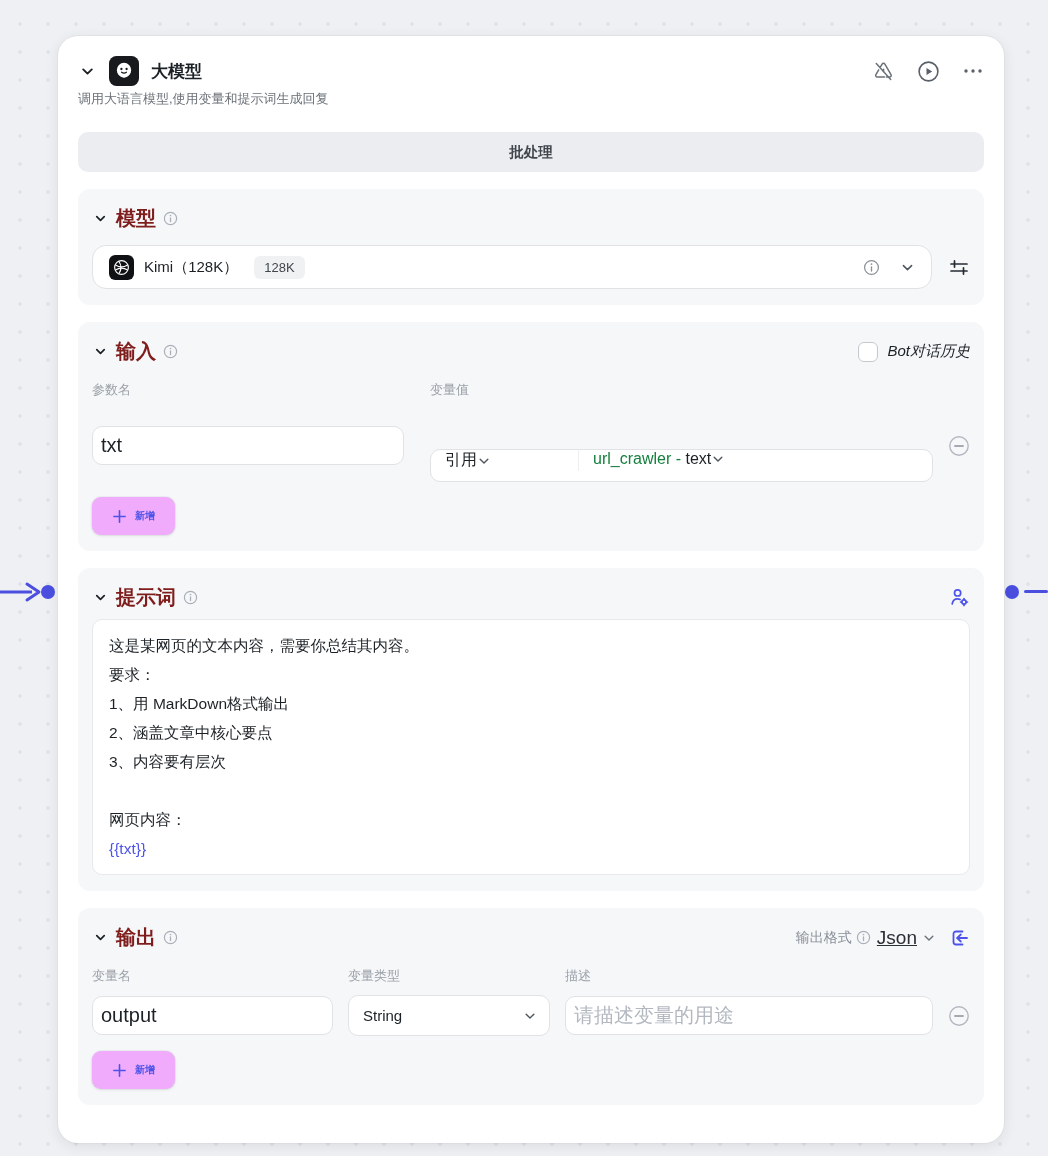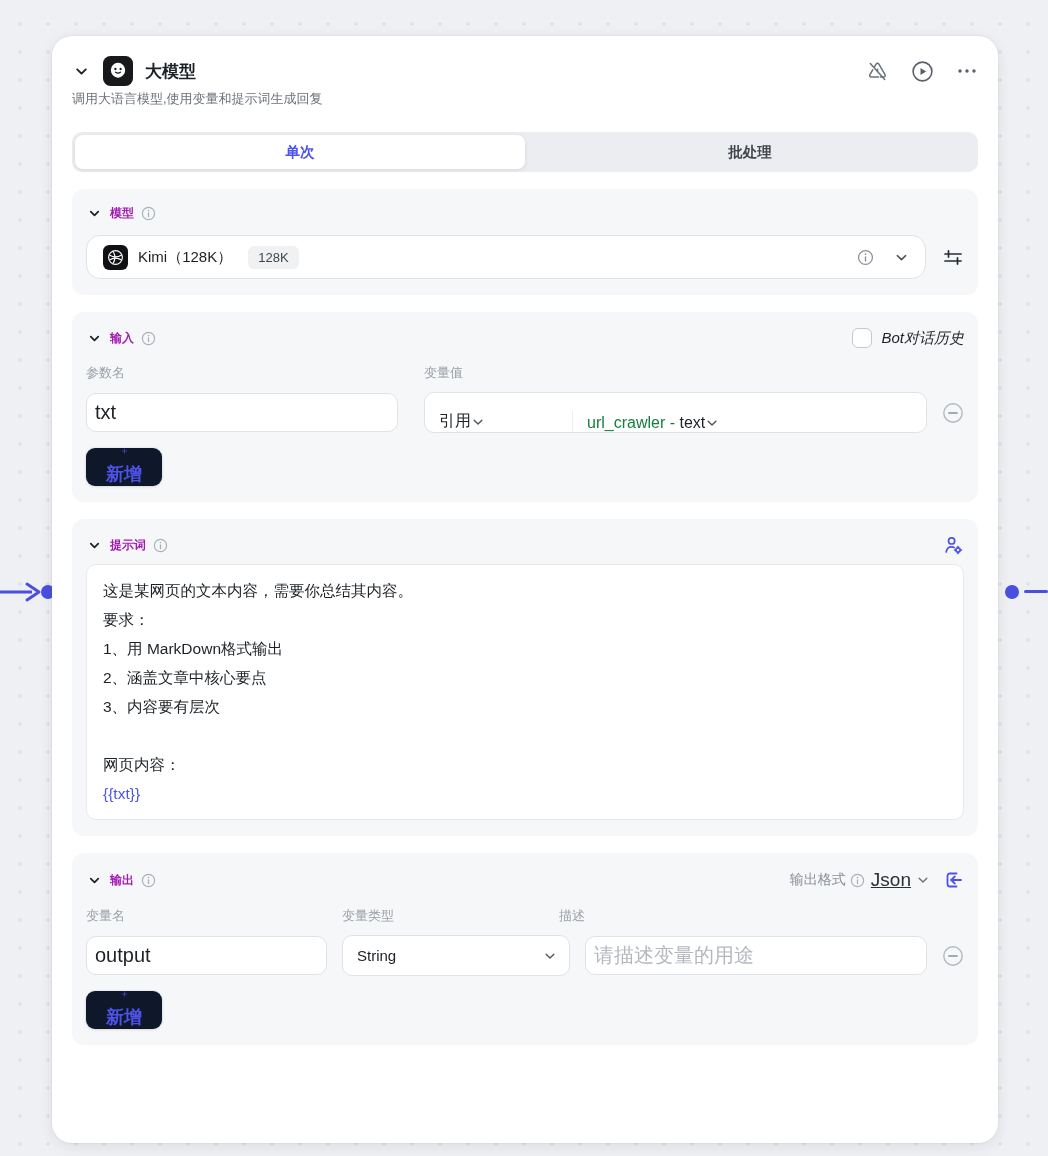--- a/index.html
+++ b/index.html
@@ -15,21 +15,21 @@
     color: #1c2126;
   }
   .port-dot {
     position: absolute; width: 14px; height: 14px; border-radius: 50%;
     background: #4b4fe0;
   }
   .edge-line { position: absolute; height: 3px; background: #4b4fe0; border-radius: 2px; }
 
   
   .card {
-    position: absolute; left: 52px; top: 36px; width: 946px; min-height: 1107px;
+    position: absolute; left: 58px; top: 36px; width: 946px; min-height: 1107px;
     background: #ffffff; border-radius: 20px;
     box-shadow: 0 3px 14px rgba(31,35,41,.09), 0 0 0 1px rgba(31,35,41,.03);
     padding: 18px 20px 24px;
   }
 
   .hdr-row { display: flex; align-items: center; height: 34px; }
   .hdr-left { display: flex; align-items: center; gap: 12px; flex: 1; }
   .collapse-btn { display: flex; align-items: center; cursor: pointer; padding: 2px; }
   .node-icon { width: 30px; height: 30px; display: block; }
   .node-title { font-size: 17px; font-weight: 700; color: #1c2126; }
@@ -46,21 +46,21 @@
   .tab {
     flex: 1; display: flex; align-items: center; justify-content: center;
     font-size: 14.5px; font-weight: 600; color: #41464d; border-radius: 8px; cursor: pointer;
   }
   .tab.active { background: #ffffff; color: #4d53e8; box-shadow: 0 1px 4px rgba(31,35,41,.10); }
 
   
   .panel { margin-top: 17px; background: #f6f7f9; border-radius: 12px; padding: 16px 14px; }
   .panel-hdr { display: flex; align-items: center; }
   .panel-hdr-left { display: flex; align-items: center; gap: 7px; flex: 1; }
-  .sec-title { font-size: 12px; font-weight: 700; color: #a21caf; }
+  .sec-title { font-size: 20px; font-weight: 700; color: #7f1d1d; }
 
   
   .model-row { display: flex; align-items: center; margin-top: 13px; gap: 16px; }
   .model-select {
     flex: 1; height: 44px; background: #fff; border: 1px solid #e0e2e6; border-radius: 14px;
     display: flex; align-items: center; padding: 0 16px; gap: 10px; cursor: pointer;
   }
   .model-name { font-size: 15px; color: #1c2126; }
   .model-badge {
     background: #f0f1f3; color: #41464d; font-size: 13px; border-radius: 6px;
@@ -77,35 +77,35 @@
     font-family: "Liberation Sans", "DejaVu Sans", sans-serif;
   }
   .tfield::placeholder { color: #b3b8c0; }
   .sel {
     height: 41px; background: #fff; border: 1px solid #e0e2e6; border-radius: 10px;
     display: flex; align-items: center; padding: 0 12px 0 14px; font-size: 15px;
     color: #1c2126; cursor: pointer;
   }
   .sel .chev { margin-left: auto; }
   .ref-group {
-    flex: 1; height: 41px; background: #fff; border: 1px solid #e0e2e6; border-radius: 10px;
-    display: flex; align-items: flex-end; overflow: hidden;
+    flex: 1; height: 33px; background: #fff; border: 1px solid #e0e2e6; border-radius: 10px;
+    display: flex; align-items: flex-start; overflow: hidden; margin-top: 40px;
   }
   .ref-left { width: 148px; display: flex; align-items: center; padding: 0 12px 0 14px;
     border-right: 1px solid #eceef0; cursor: pointer; }
   .ref-right { flex: 1; display: flex; align-items: center; padding: 0 12px 0 14px; cursor: pointer; }
   .ref-node { color: #15803d; white-space: pre; }
   .ref-field { color: #1c2126; }
   .minus-btn { margin-left: 15px; display: flex; cursor: pointer; }
 
   .add-btn {
     margin-top: 15px; display: inline-flex; align-items: center; gap: 8px;
-    height: 38px; padding: 0 20px; background: #0f172a; border-radius: 9px;
+    height: 38px; padding: 0 20px; background: #f0abfc; border-radius: 9px;
     box-shadow: 0 1px 3px rgba(31,35,41,.10), 0 0 0 1px rgba(31,35,41,.04);
-    color: #4d53e8; font-size: 18px; font-weight: 600; cursor: pointer; flex-direction: column;
+    color: #4d53e8; font-size: 10px; font-weight: 600; cursor: pointer;
   }
 
   
   .bot-history { display: flex; align-items: center; gap: 9px; cursor: pointer; }
   .checkbox { width: 20px; height: 20px; border: 1.5px solid #c4c9d0; border-radius: 6px; background: #fff; }
   .bot-history-label { font-size: 15px; color: #1c2126; font-style: italic; }
 
   
   .prompt-editor {
     margin-top: 8px; background: #fff; border: 1px solid #e7e9ec; border-radius: 10px;
@@ -172,21 +172,20 @@
           <circle cx="4" cy="11" r="1.7"></circle>
             <circle cx="11" cy="11" r="1.7"></circle>
             <circle cx="18" cy="11" r="1.7"></circle>
         </svg>
       </span>
     </div>
   </div>
   <div class="subtitle">调用大语言模型,使用变量和提示词生成回复</div>
 
   <div class="tabbar">
-    <div class="tab active">单次</div>
     <div class="tab">批处理</div>
   </div>
 
   <div class="panel">
     <div class="panel-hdr">
       <div class="panel-hdr-left">
         <span class="collapse-btn">
           <svg width="13" height="13" viewBox="0 0 15 15">
               <path d="M3.2 5.4l4.3 4.2 4.3-4.2" fill="none" stroke="#1c2126" stroke-width="2" stroke-linecap="round" stroke-linejoin="round"></path>
             </svg>
@@ -369,21 +368,21 @@
       </div>
     </div>
     <div class="col-labels">
       <span style="width:256px">变量名</span>
       <span style="width:217px">变量类型</span>
       <span>描述</span>
     </div>
     <div class="form-row">
       <input class="tfield" style="width: 241px;" value="output">
       <div style="width:15px"></div>
-      <div class="sel" style="width:228px">
+      <div class="sel" style="width:202px">
         <span>String</span>
         <svg class="chev" width="14" height="14" viewBox="0 0 15 15">
             <path d="M3.4 5.6l4.1 4 4.1-4" fill="none" stroke="#4e545c" stroke-width="1.5" stroke-linecap="round" stroke-linejoin="round"></path>
           </svg>
       </div>
       <div style="width:15px"></div>
       <input class="tfield" style="flex: 1 1 0%;" placeholder="请描述变量的用途">
       <span class="minus-btn">
         <svg width="22" height="22" viewBox="0 0 22 22">
             <circle cx="11" cy="11" r="9.2" fill="none" stroke="#b3b8c0" stroke-width="1.4"></circle>

